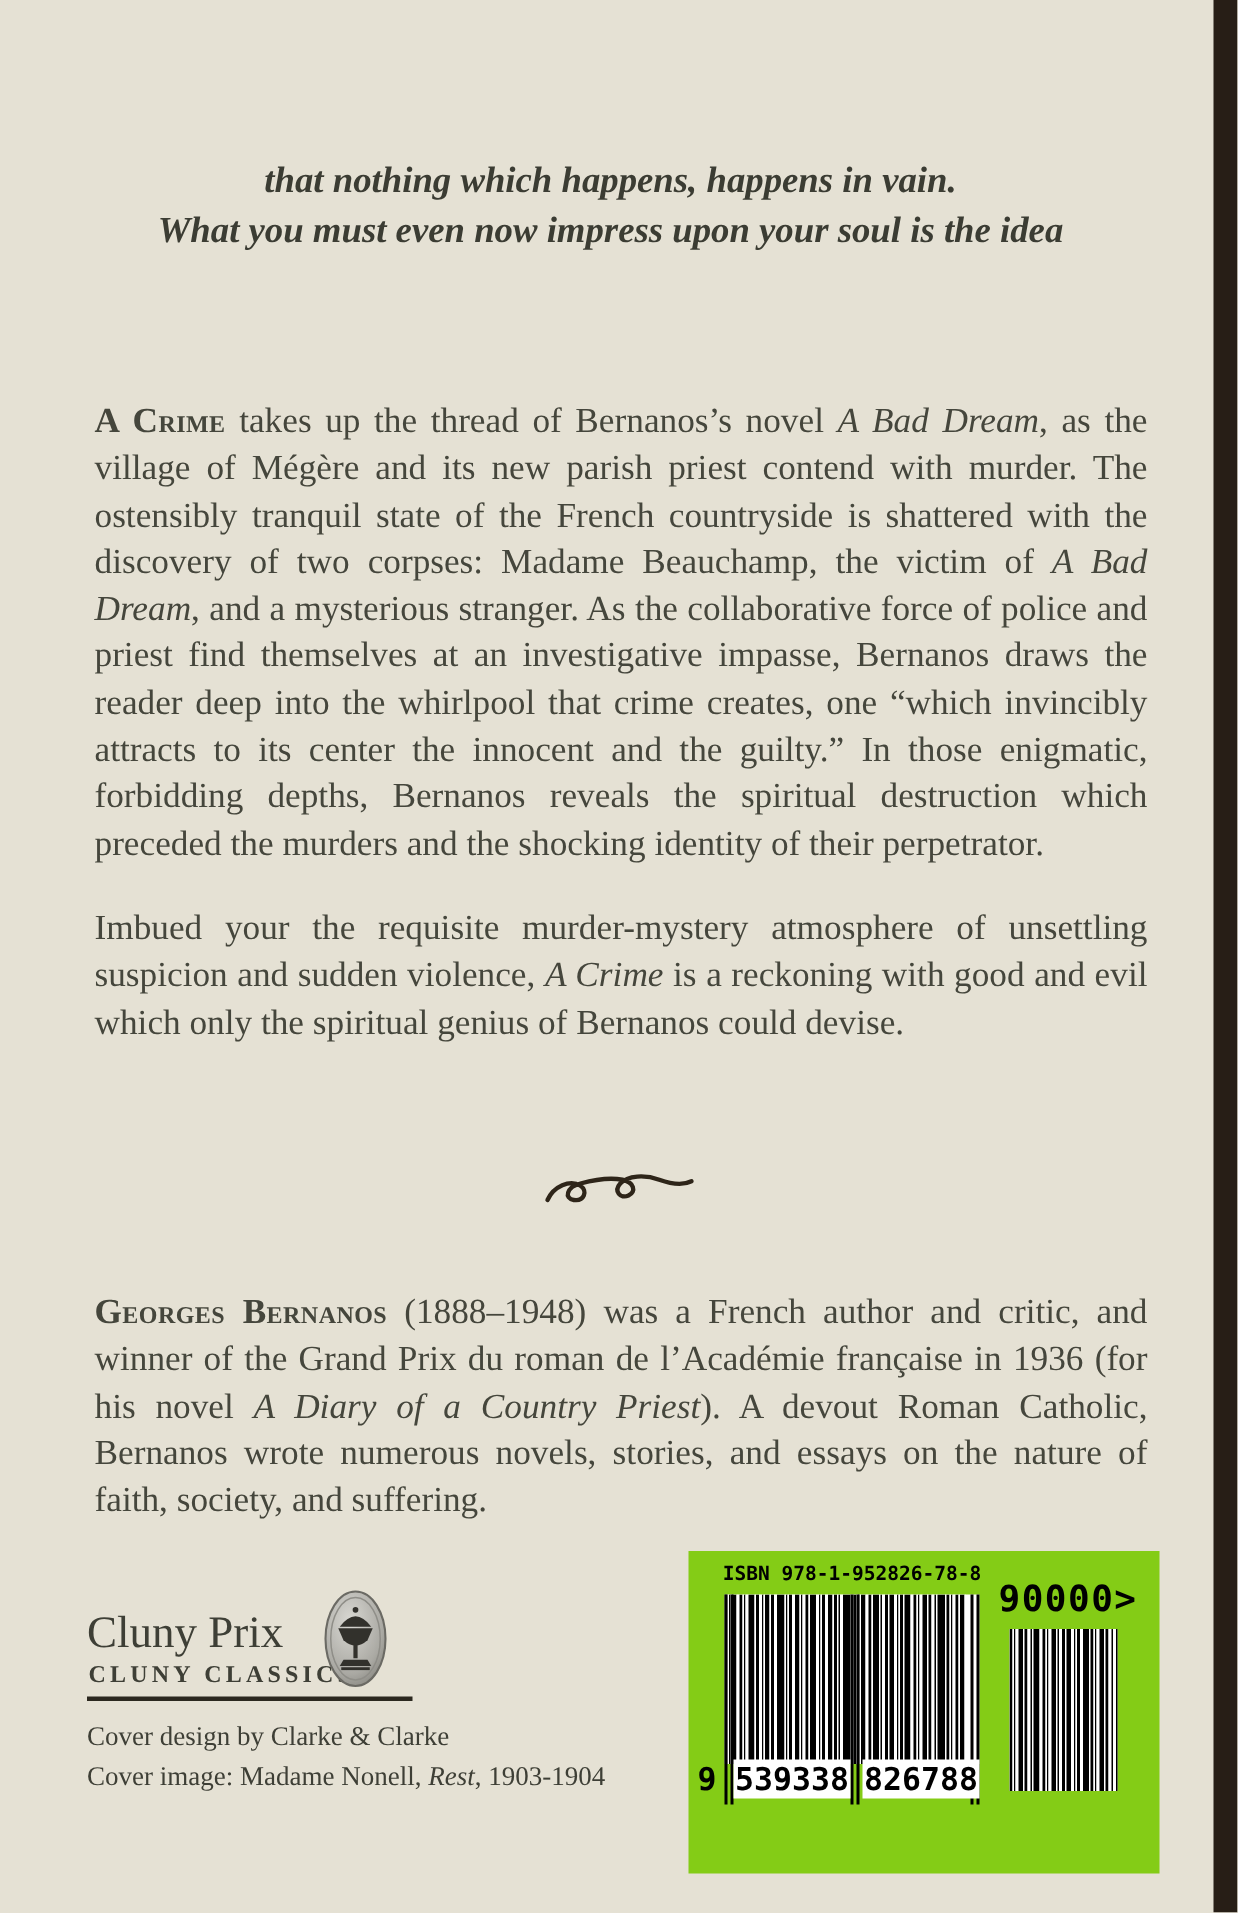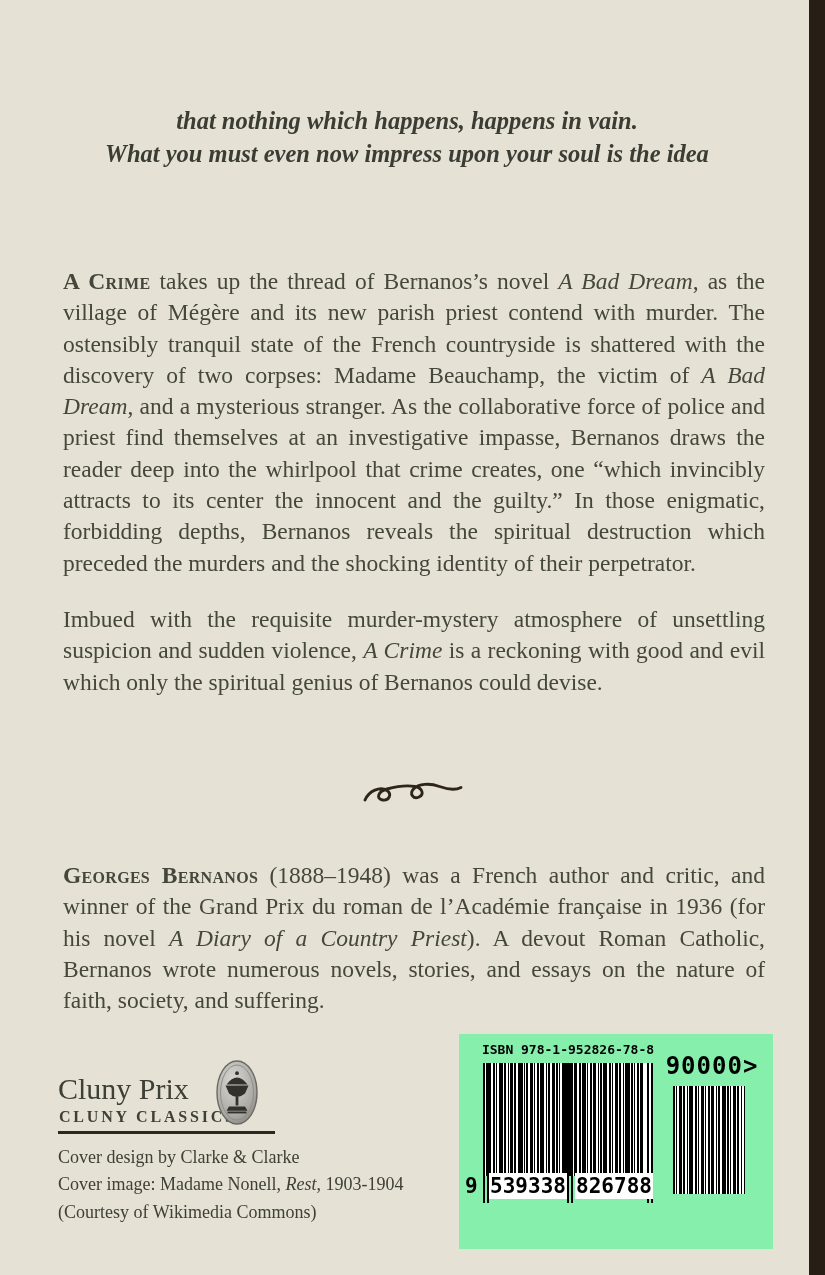--- a/index.html
+++ b/index.html
@@ -45,21 +45,21 @@
   .rule {
     position:absolute; top:1131px; left:58px; width:217px; height:3px;
     background:#2b281f;
   }
   .credits {
     position:absolute; top:1144px; left:58px;
     font-size:18px; line-height:27.4px; color:#3e3f36; white-space:nowrap;
   }
   .bc-box {
     position:absolute; left:459px; top:1034px; width:314px; height:215px;
-    background:#86efac; color:#000;
+    background:#84cc16; color:#000;
   }
   .mono { font-family:"DejaVu Sans Mono", monospace; }
   .bc-isbn {
     position:absolute; top:8px; left:20px; width:178px; text-align:center;
     font-size:13px; font-weight:bold; white-space:nowrap;
   }
   .bc-main { position:absolute; left:24px; top:29px; width:170px; height:142px; }
   .bc-bars {
     position:absolute; left:0; top:0; width:170px; height:113px;
     display:flex; overflow:hidden; background:#fff;
@@ -86,21 +86,21 @@
 
 <div class="spine"></div>
 
 <div class="quote">
   <div>that nothing which happens, happens in vain.</div>
   <div>What you must even now impress upon your soul is the idea</div>
 </div>
 
 <p class="body-text" id="para1"><span class="lead">A Crime</span><span> takes up the thread of Bernanos’s novel </span><span class="it">A Bad Dream</span><span>, as the village of Mégère and its new parish priest contend with murder. The ostensibly tranquil state of the French countryside is shattered with the discovery of two corpses: Madame Beauchamp, the victim of </span><span class="it">A Bad Dream</span><span>, and a mysterious stranger. As the collaborative force of police and priest find themselves at an investigative impasse, Bernanos draws the reader deep into the whirlpool that crime creates, one “which invincibly attracts to its center the innocent and the guilty.” In those enigmatic, forbidding depths, Bernanos reveals the spiritual destruction which preceded the murders and the shocking identity of their perpetrator.</span></p>
 
-<p class="body-text" id="para2"><span>Imbued with the requisite murder-mystery atmosphere of unsettling suspicion and sudden violence, </span><span class="it">A Crime</span><span> is a reckoning with good and evil which only the spiritual genius of Bernanos could devise.</span></p>
+<p class="body-text" id="para2"><span>Imbued your the requisite murder-mystery atmosphere of unsettling suspicion and sudden violence, </span><span class="it">A Crime</span><span> is a reckoning with good and evil which only the spiritual genius of Bernanos could devise.</span></p>
 
 <div class="ornament">
   <svg width="104" height="36" viewBox="0 0 104 36">
     <path d="M4 26 C 8 17, 19 12, 26 16.5 C 31 20, 28.5 27, 21.5 26 C 15 25, 16.5 17.5, 26 15 C 37 12, 46 11, 54 12.5 C 61.5 14, 63.5 20.5, 58 23 C 52.5 25.5, 48 20, 52.5 15 C 57.5 9.5, 69 9, 78.5 12.5 C 87 15.5, 94 16.5, 100 13.5" fill="none" stroke="#2e2519" stroke-width="2.9" stroke-linecap="round"></path>
   </svg>
 </div>
 
 <p class="body-text" id="bio"><span class="lead">Georges Bernanos</span><span> (1888–1948) was a French author and critic, and winner of the Grand Prix du roman de l’Académie française in 1936 (for his novel </span><span class="it">A Diary of a Country Priest</span><span>). A devout Roman Catholic, Bernanos wrote numerous novels, stories, and essays on the nature of faith, society, and suffering.</span></p>
 
 <div class="pub-name">Cluny Prix</div>
@@ -126,21 +126,20 @@
       <rect x="11.5" y="51.5" width="19" height="1.9"></rect>
     </g>
   </svg>
 </div>
 
 <div class="rule"></div>
 
 <div class="credits">
   <div>Cover design by Clarke &amp; Clarke</div>
   <div><span>Cover image: Madame Nonell, </span><span class="it">Rest</span><span>, 1903-1904</span></div>
-  <div>(Courtesy of Wikimedia Commons)</div>
 </div>
 
 <div class="bc-box">
   <div class="bc-isbn mono">ISBN 978-1-952826-78-8</div>
 
   <div class="bc-main">
     <div class="bc-bars">
         <div style="flex: 0 0 auto; height: 100%; width: 2px; background: rgb(0, 0, 0);"></div>
         <div style="flex: 0 0 auto; height: 100%; width: 1px; background: rgb(255, 255, 255);"></div>
         <div style="flex: 0 0 auto; height: 100%; width: 1px; background: rgb(0, 0, 0);"></div>

